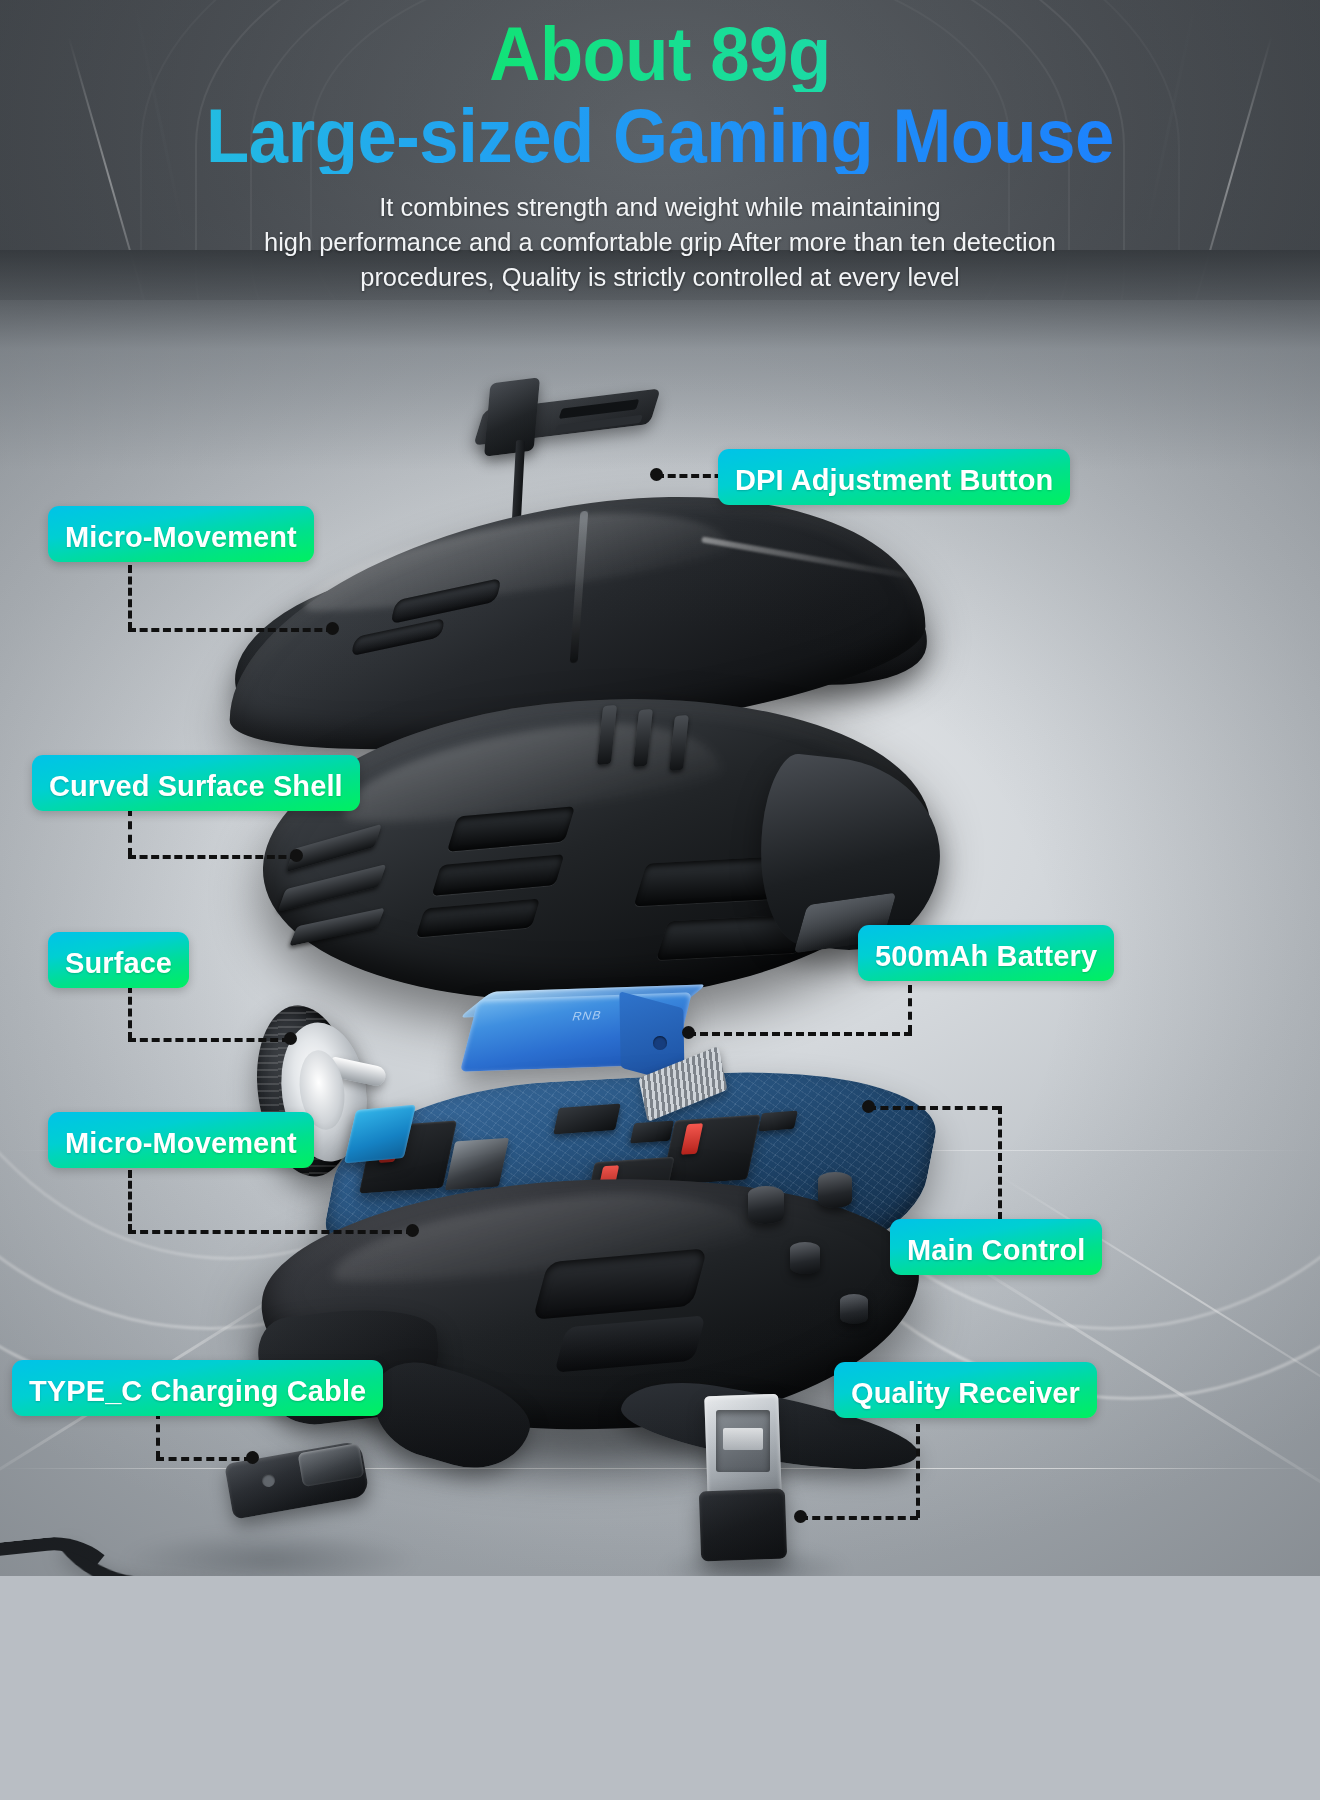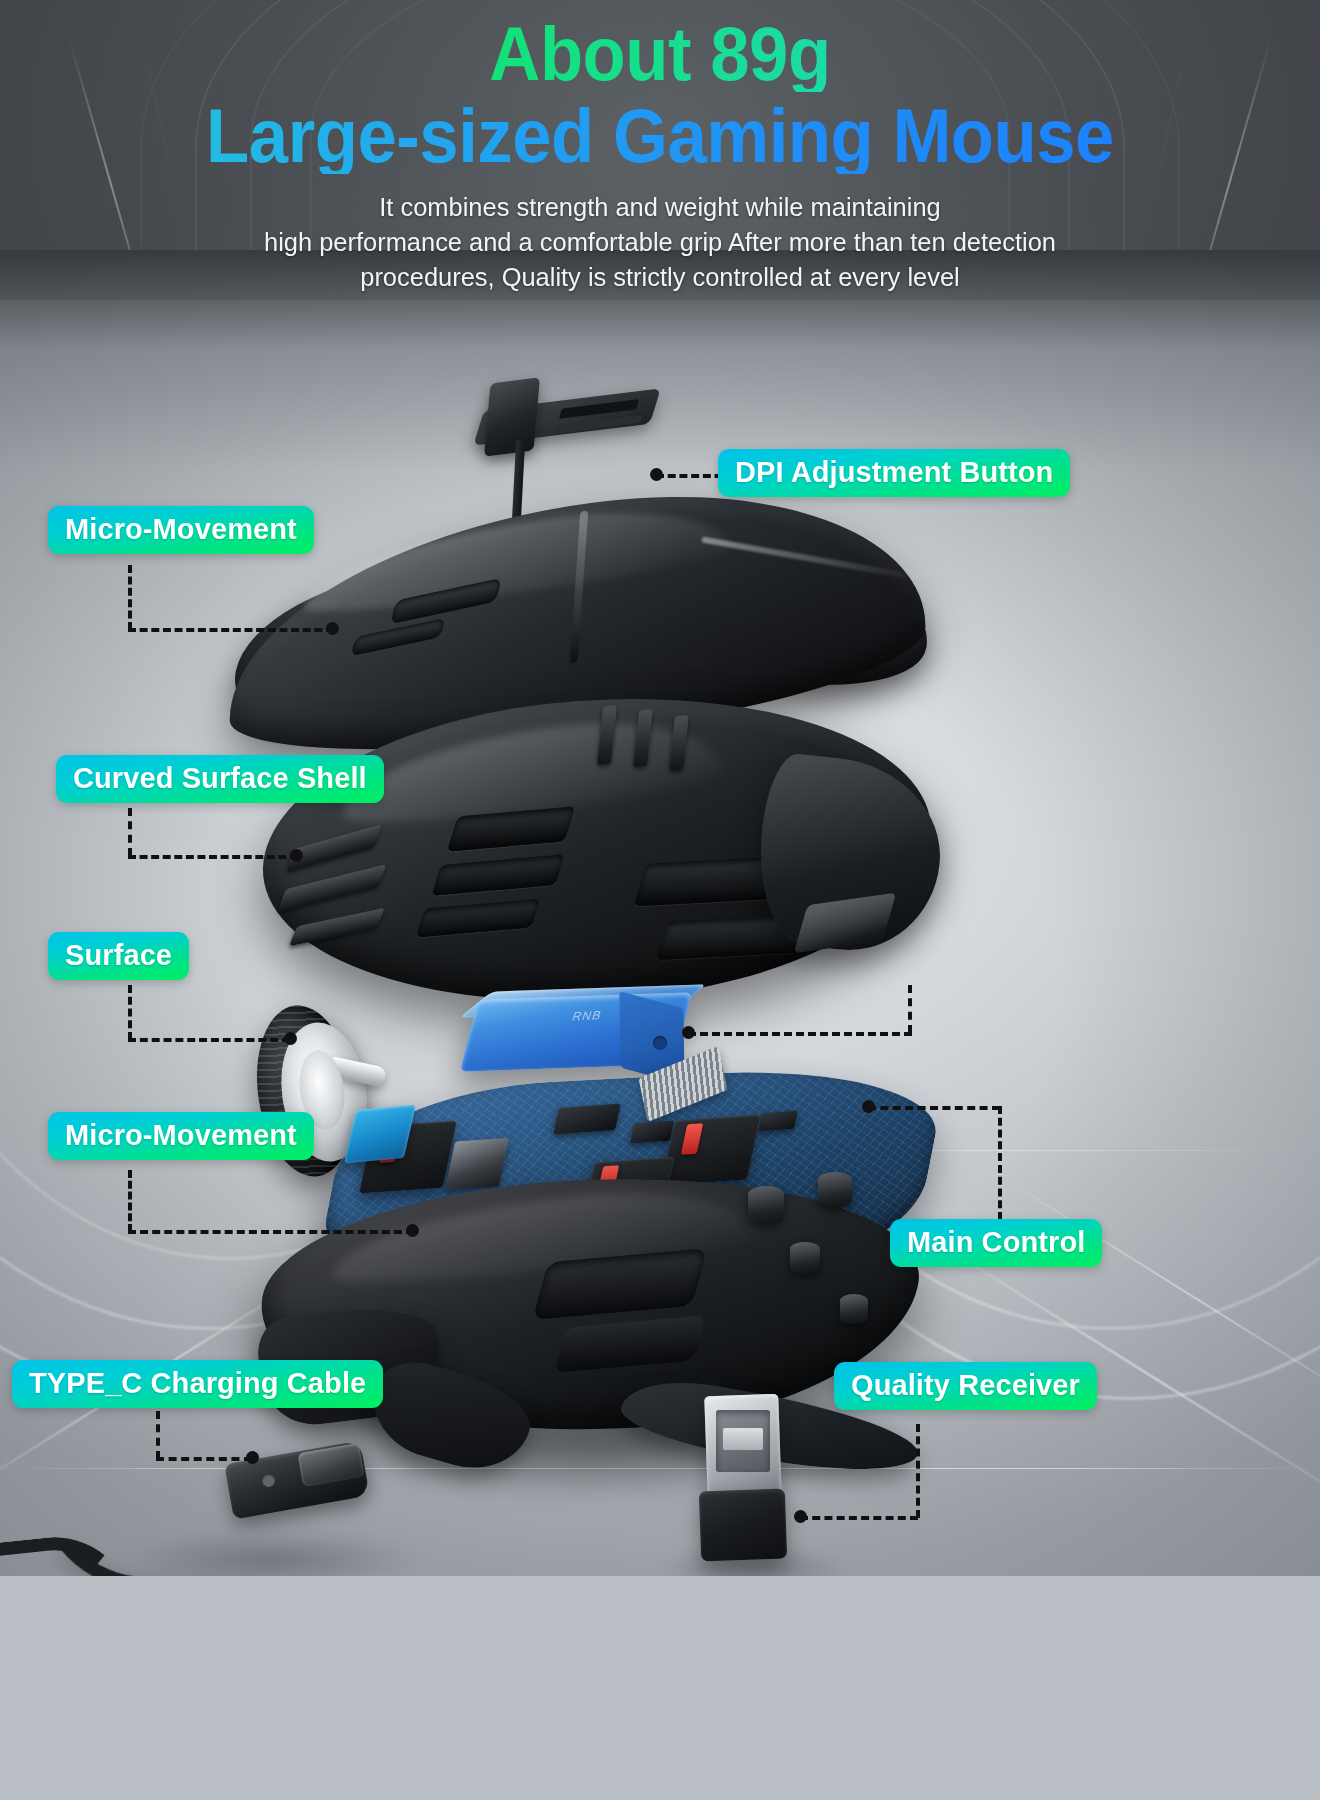--- a/index.html
+++ b/index.html
@@ -77,21 +77,21 @@
     margin-top:16px; color:#f2f4f6; font-size:26.5px; line-height:1.32;
     font-weight:400; text-shadow:0 1px 3px rgba(0,0,0,.45);
     transform:scaleX(.96); transform-origin:center;
   }
 
   
   .badge{
     position:absolute; z-index:60;
     background:linear-gradient(170deg,#00c3e8 0%,#00cfd2 32%,#00e08c 68%,#00f060 100%);
     color:#fff; font-size:29px; font-weight:600; letter-spacing:.1px;
-    padding:7px 17px 9px; border-radius:11px;
+    padding:15px 17px 9px; border-radius:11px;
     white-space:nowrap; line-height:1.12;
     box-shadow:0 3px 10px rgba(0,0,0,.20);
     text-shadow:0 1px 2px rgba(0,0,0,.18);
   }
 
   
   .lead{ position:absolute; z-index:55; }
   .lead.h{ border-top:4px dashed #101010; height:0; }
   .lead.v{ border-left:4px dashed #101010; width:0; }
   .dot{ position:absolute; width:13px; height:13px; border-radius:50%; background:#111; z-index:56; }
@@ -533,21 +533,22 @@
     <div class="lead h" style="left:156px;top:1457px;width:96px;"></div>
     <div class="dot" style="left:246px;top:1451px;"></div>
 
     <div class="lead h" style="left:800px;top:1516px;width:118px;"></div>
     <div class="lead v" style="left:916px;top:1424px;height:94px;"></div>
     <div class="dot" style="left:794px;top:1510px;"></div>
   </div>
 
   <div class="badge" style="left:718px;top:449px;">DPI Adjustment Button</div>
   <div class="badge" style="left:48px;top:506px;">Micro-Movement</div>
-  <div class="badge" style="left:56px;top:755px;">Curved Surface Shell</div>
+  <div class="badge" style="left:32px;top:755px;">Curved Surface Shell</div>
   <div class="badge" style="left:48px;top:932px;">Surface</div>
+  <div class="badge" style="left:858px;top:925px;">500mAh Battery</div>
   <div class="badge" style="left:48px;top:1112px;">Micro-Movement</div>
   <div class="badge" style="left:12px;top:1360px;">TYPE_C Charging Cable</div>
   <div class="badge" style="left:890px;top:1219px;">Main Control</div>
   <div class="badge" style="left:834px;top:1362px;">Quality Receiver</div>
 
   <div class="vignette"></div>
 </div>
 
 </body></html>

